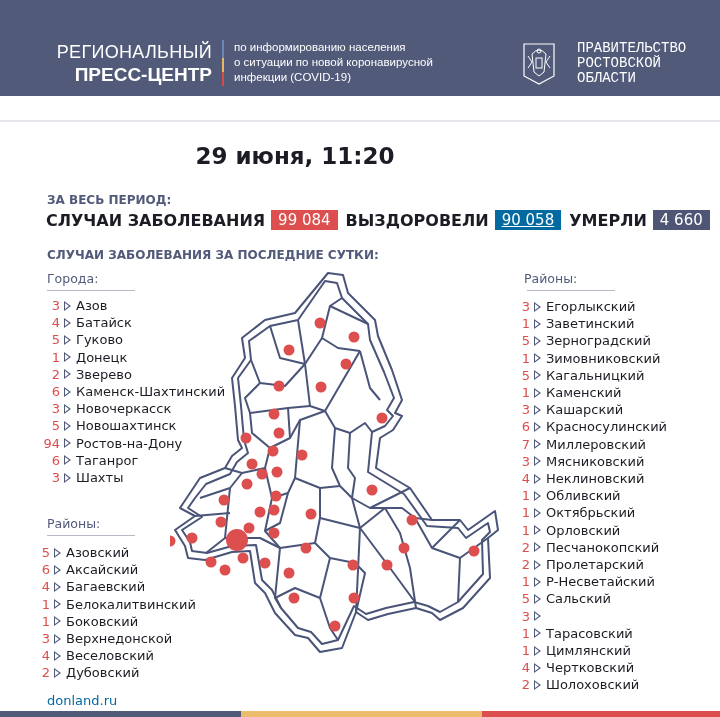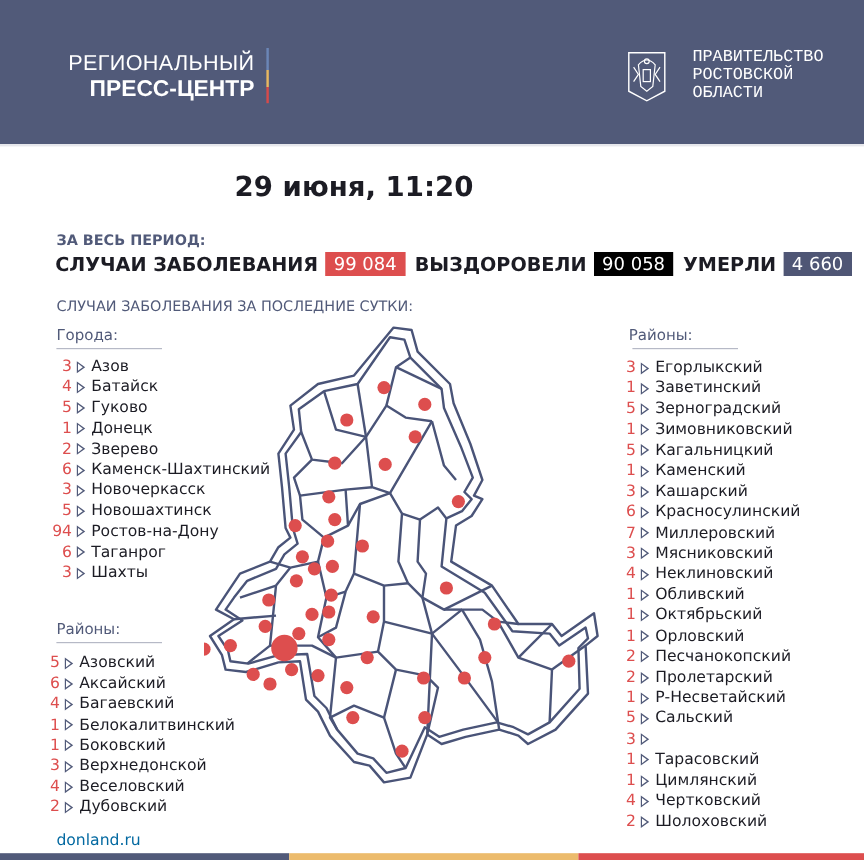--- a/index.html
+++ b/index.html
@@ -1,33 +1,33 @@
 <!DOCTYPE html>
 <html><head>
 <meta charset="utf-8">
 <style>
   * { box-sizing: border-box; margin: 0; padding: 0; }
   body { width: 720px; height: 717px; background: #ffffff; font-family: "DejaVu Sans", sans-serif; position: relative; overflow: hidden; color: #1f1f2a; }
-  .header { position: absolute; left: 0; top: 0; width: 720px; height: 120px; background: #515a79; }
+  .header { position: absolute; left: 0; top: 0; width: 720px; height: 96px; background: #515a79; }
   .header-bottom { position: absolute; left: 0; top: 120px; width: 720px; height: 2px; background: #e6e7ec; }
   .brand-top { position: absolute; right: 508px; top: 42px; color: #fff; font-size: 18px; letter-spacing: 0.3px; white-space: nowrap; font-family: "Liberation Sans", sans-serif; }
   .brand-bot { position: absolute; right: 508px; top: 64px; color: #fff; font-size: 19px; font-weight: bold; white-space: nowrap; font-family: "Liberation Sans", sans-serif; }
   .brand-divider { position: absolute; left: 222px; top: 40px; width: 2px; height: 46px; background: linear-gradient(#6b86b7 0%, #6b86b7 40%, #e8b860 40%, #e8b860 70%, #d74a4a 70%); }
   .brand-desc { position: absolute; left: 234px; top: 40px; color: #fff; font-size: 11.5px; line-height: 15px; font-family: "Liberation Sans", sans-serif; }
   .gov-emblem { position: absolute; left: 522px; top: 42px; width: 34px; height: 44px; }
   .gov-text { position: absolute; left: 577px; top: 41px; color: #fff; font-size: 14px; line-height: 15px; font-family: Liberation Mono, monospace; }
 
   .date { position: absolute; left: 0; width: 590px; top: 143px; text-align: center; font-size: 23px; font-weight: bold; color: #1c1c24; }
   .period-label { position: absolute; left: 47px; top: 193px; font-size: 12px; font-weight: bold; color: #515a79; }
   .totals { position: absolute; left: 46px; top: 210px; display: flex; align-items: center; font-size: 16px; font-weight: bold; color: #1c1c24; white-space: nowrap; }
   .totals .badge { color: #fff; font-weight: normal; padding: 1px 7px; margin: 0 8px 0 6px; font-size: 15px; }
   .badge.red { background: #dd4e4e; }
-  .badge.blue { background: #000000; }
+  .badge.blue { background: #0369a1; text-decoration: underline; }
   .badge.dark { background: #4f5675; margin-right: 0; }
-  .daily-label { position: absolute; left: 47px; top: 248px; font-size: 12px; font-weight: normal; color: #515a79; }
+  .daily-label { position: absolute; left: 47px; top: 248px; font-size: 12px; font-weight: bold; color: #515a79; }
 
   .group-title { position: absolute; font-size: 12.5px; font-weight: normal; color: #515a79; }
   .group-line { position: absolute; height: 1px; background: #b6b9c6; width: 88px; }
   .list { position: absolute; font-size: 13px; line-height: 17.2px; }
   .row { display: flex; align-items: center; white-space: nowrap; }
   .num { color: #dd4e4e; text-align: right; display: inline-block; }
   .arrow { display: inline-block; width: 0; height: 0; border-top: 5px solid transparent; border-bottom: 5px solid transparent; border-left: 7px solid #515a79; margin: 0 5px 0 4px; position: relative; }
   .arrow::after { content: ""; position: absolute; left: -6px; top: -3px; border-top: 3px solid transparent; border-bottom: 3px solid transparent; border-left: 4px solid #fff; }
   .name { color: #1c1c24; }
 
@@ -35,20 +35,25 @@
   .stripe { position: absolute; top: 711px; height: 6px; }
   .map { position: absolute; left: 170px; top: 268px; }
 </style>
 </head>
 <body>
 
 <div class="header">
   <div class="brand-top">РЕГИОНАЛЬНЫЙ</div>
   <div class="brand-bot">ПРЕСС-ЦЕНТР</div>
   <div class="brand-divider"></div>
+  <div class="brand-desc">
+    <div>по информированию населения</div>
+    <div>о ситуации по новой коронавирусной</div>
+    <div>инфекции (COVID-19)</div>
+  </div>
   <svg class="gov-emblem" viewBox="0 0 34 44">
     <path d="M2 2 H32 V34 L17 42 L2 34 Z" fill="none" stroke="#fff" stroke-width="1.2"></path>
     <path d="M10 12 Q17 4 24 12 L22 30 L17 34 L12 30 Z" fill="none" stroke="#fff" stroke-width="1"></path>
     <rect x="14" y="16" width="6" height="10" fill="none" stroke="#fff" stroke-width="1"></rect>
     <path d="M6 14 L10 20 L6 26 M28 14 L24 20 L28 26" fill="none" stroke="#fff" stroke-width="1"></path>
     <circle cx="17" cy="9" r="2" fill="none" stroke="#fff" stroke-width="1"></circle>
   </svg>
   <div class="gov-text">
     <div>ПРАВИТЕЛЬСТВО</div>
     <div>РОСТОВСКОЙ</div>

